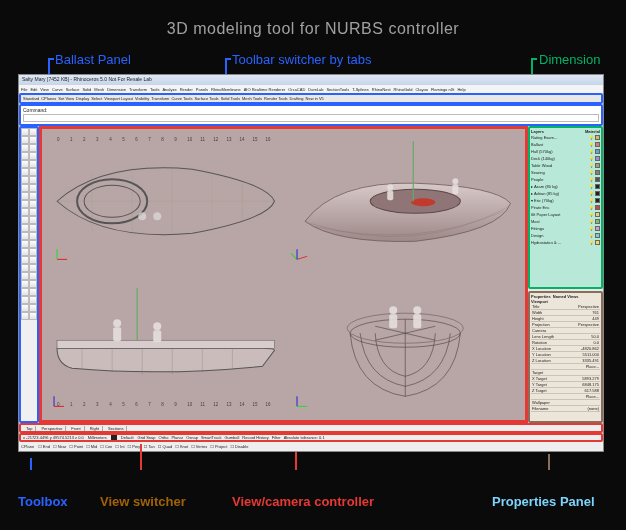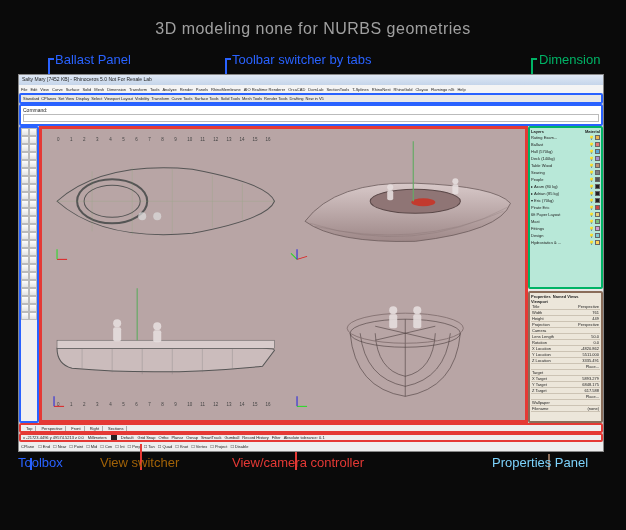--- a/index.html
+++ b/index.html
@@ -137,35 +137,35 @@
     height: 9px;
     background:#eee;
     display:flex;
     font-size:4px;
     align-items:center;
     gap:4px;
     padding:0 2px;
   }
 
   
-  .label.bot { top: 455px; font-size: 13px; }
+  .label.bot { top: 494px; font-size: 13px; font-weight: bold; }
   .lbl-toolbox { color:#2962ff; left:18px; }
   .lbl-viewswitch { color:#a16207; left:100px; }
   .lbl-viewcam { color:#e53935; left:232px; }
   .lbl-props { color:#7dd3fc; left:492px; }
   
   .conn-toolbox-v { left:30px; top:458px; width:2px; height:12px; color:#2962ff; }
   .conn-viewswitch-v { left:140px; top:444px; width:2px; height:26px; color:#e53935; }
   .conn-viewcam-v { left:295px; top:452px; width:2px; height:18px; color:#e53935; }
   .conn-props-v { left:548px; top:454px; width:2px; height:16px; color:#8a6d5a; }
 </style>
 </head>
 <body>
 
-<div class="title">3D modeling none for NURBS geometries</div>
+<div class="title">3D modeling tool for NURBS controller</div>
 
 <div class="label top lbl-command">Ballast Panel</div>
 <div class="label top lbl-toolbar">Toolbar switcher by tabs</div>
 <div class="label top lbl-hierarchy">Dimension</div>
 
 <div class="conn conn-command-v"></div>
 <div class="conn conn-command-h"></div>
 <div class="conn conn-toolbar-v"></div>
 <div class="conn conn-toolbar-h"></div>
 <div class="conn conn-hier-v"></div>

